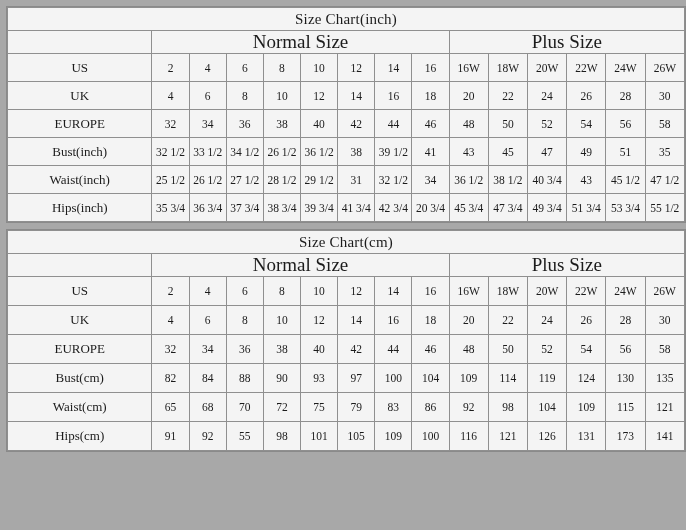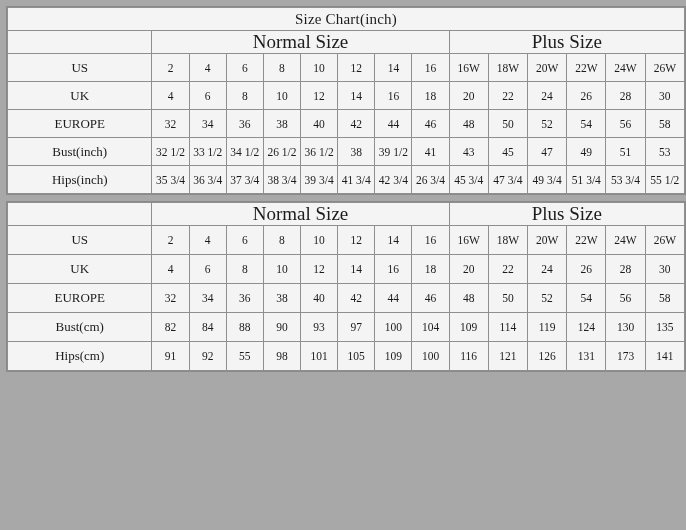--- a/index.html
+++ b/index.html
@@ -169,34 +169,51 @@
           <td class="datacell">26 1/2</td>
           <td class="datacell">36 1/2</td>
           <td class="datacell">38</td>
           <td class="datacell">39 1/2</td>
           <td class="datacell">41</td>
           <td class="datacell">43</td>
           <td class="datacell">45</td>
           <td class="datacell">47</td>
           <td class="datacell">49</td>
           <td class="datacell">51</td>
-          <td class="datacell">53</td>
-        </tr>
-
+          <td class="datacell">35</td>
+        </tr>
+
+        <tr>
+          <td class="rowlabel">Waist(inch)</td>
+          <td class="datacell">25 1/2</td>
+          <td class="datacell">26 1/2</td>
+          <td class="datacell">27 1/2</td>
+          <td class="datacell">28 1/2</td>
+          <td class="datacell">29 1/2</td>
+          <td class="datacell">31</td>
+          <td class="datacell">32 1/2</td>
+          <td class="datacell">34</td>
+          <td class="datacell">36 1/2</td>
+          <td class="datacell">38 1/2</td>
+          <td class="datacell">40 3/4</td>
+          <td class="datacell">43</td>
+          <td class="datacell">45 1/2</td>
+          <td class="datacell">47 1/2</td>
+        </tr>
 
         <tr>
           <td class="rowlabel">Hips(inch)</td>
           <td class="datacell">35 3/4</td>
           <td class="datacell">36 3/4</td>
           <td class="datacell">37 3/4</td>
           <td class="datacell">38 3/4</td>
           <td class="datacell">39 3/4</td>
           <td class="datacell">41 3/4</td>
           <td class="datacell">42 3/4</td>
-          <td class="datacell">26 3/4</td>
+          <td class="datacell">20 3/4</td>
           <td class="datacell">45 3/4</td>
           <td class="datacell">47 3/4</td>
           <td class="datacell">49 3/4</td>
           <td class="datacell">51 3/4</td>
           <td class="datacell">53 3/4</td>
           <td class="datacell">55 1/2</td>
         </tr>
 
       </tbody>
     </table>
@@ -215,20 +232,23 @@
           <col class="col-n">
           <col class="col-n">
         <col class="col-p">
           <col class="col-p">
           <col class="col-p">
         <col class="col-p">
           <col class="col-p">
           <col class="col-p">
       </colgroup>
       <tbody>
+        <tr>
+          <td class="title-cell" colspan="15">Size Chart(cm)</td>
+        </tr>
         <tr>
           <td class="blank"></td>
           <td class="group-cell" colspan="8">Normal Size</td>
           <td class="group-cell" colspan="6">Plus Size</td>
         </tr>
 
         <tr>
           <td class="rowlabel">US</td>
           <td class="datacell">2</td>
           <td class="datacell">4</td>
@@ -293,20 +313,37 @@
           <td class="datacell">100</td>
           <td class="datacell">104</td>
           <td class="datacell">109</td>
           <td class="datacell">114</td>
           <td class="datacell">119</td>
           <td class="datacell">124</td>
           <td class="datacell">130</td>
           <td class="datacell">135</td>
         </tr>
 
+        <tr>
+          <td class="rowlabel">Waist(cm)</td>
+          <td class="datacell">65</td>
+          <td class="datacell">68</td>
+          <td class="datacell">70</td>
+          <td class="datacell">72</td>
+          <td class="datacell">75</td>
+          <td class="datacell">79</td>
+          <td class="datacell">83</td>
+          <td class="datacell">86</td>
+          <td class="datacell">92</td>
+          <td class="datacell">98</td>
+          <td class="datacell">104</td>
+          <td class="datacell">109</td>
+          <td class="datacell">115</td>
+          <td class="datacell">121</td>
+        </tr>
 
         <tr>
           <td class="rowlabel">Hips(cm)</td>
           <td class="datacell">91</td>
           <td class="datacell">92</td>
           <td class="datacell">55</td>
           <td class="datacell">98</td>
           <td class="datacell">101</td>
           <td class="datacell">105</td>
           <td class="datacell">109</td>

